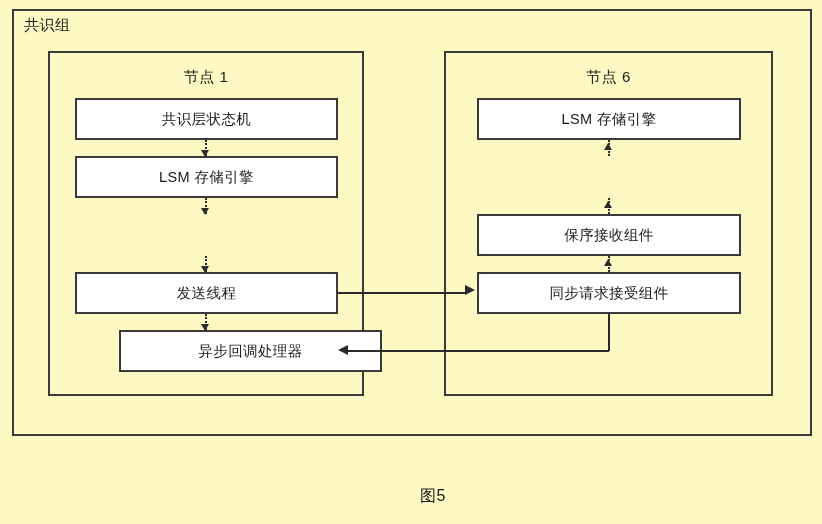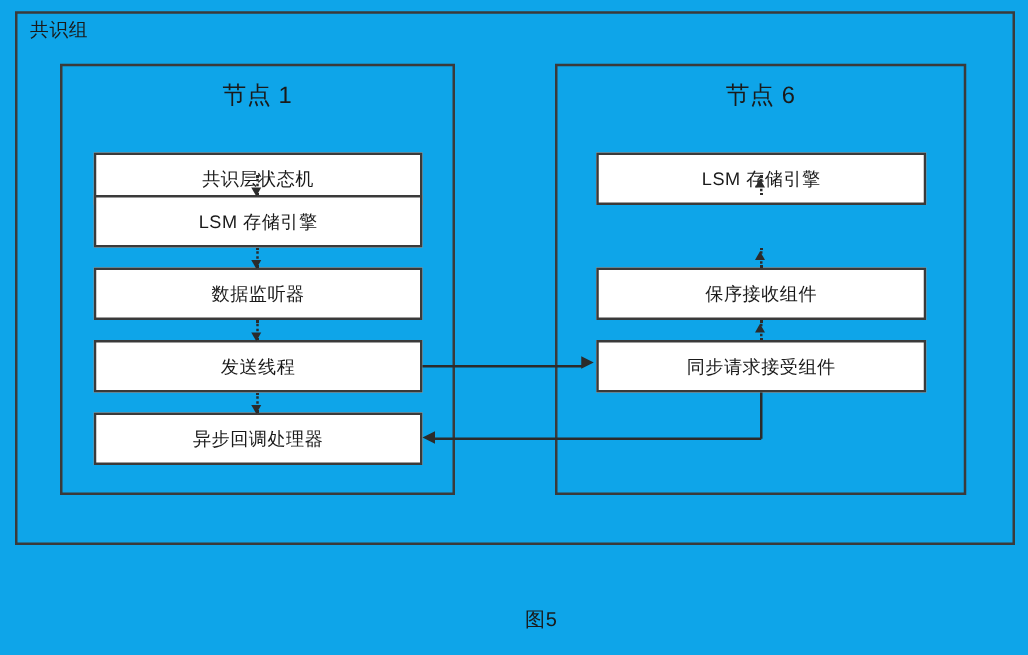--- a/index.html
+++ b/index.html
@@ -8,21 +8,21 @@
     background: #ffffff;
   }
   body {
     font-family: "Liberation Sans", "DejaVu Sans", sans-serif;
     color: #1a1a1a;
   }
   #canvas {
     position: relative;
     width: 822px;
     height: 524px;
-    background: #0ea5e9;
+    background: #fef9c3;
     overflow: hidden;
   }
   
   .group-frame {
     position: absolute;
     left: 12px;
     top: 9px;
     width: 800px;
     height: 427px;
     border: 2px solid #3a3a3a;
@@ -48,21 +48,21 @@
     background: transparent;
   }
   #node-1 { left: 48px;  width: 316px; }
   #node-2 { left: 444px; width: 329px; }
   .node-title {
     position: absolute;
     top: 14px;
     left: 0;
     right: 0;
     text-align: center;
-    font-size: 19px;
+    font-size: 15px;
     line-height: 20px;
     letter-spacing: .5px;
   }
   
   .box {
     position: absolute;
     height: 42px;
     border: 2px solid #3a3a3a;
     box-sizing: border-box;
     background: #ffffff;
@@ -72,25 +72,25 @@
     font-size: 14.5px;
     letter-spacing: .4px;
     white-space: nowrap;
   }
   .col-1 .box { left: 75px; width: 263px; }
   .col-2 .box { left: 477px; width: 264px; }
   .col-1, .col-2 { position: absolute; inset: 0; pointer-events: none; }
   .col-1 .box, .col-2 .box { pointer-events: auto; }
 
   
-  .slot-0 { top: 98px; margin-top: 24px; }
+  .slot-0 { top: 98px; }
   .slot-1 { top: 156px; }
   .slot-2 { top: 214px; }
   .slot-3 { top: 272px; }
-  .slot-4 { top: 330px; }
+  .slot-4 { top: 330px; margin-left: 44px; }
 
   
   .vconn {
     position: absolute;
     width: 2px;
     height: 16px;
     border-left: 2px dotted #2b2b2b;
   }
   .vconn.down-0 { top: 140px; }
   .vconn.down-1 { top: 198px; }
@@ -165,21 +165,20 @@
   <div class="group-frame"></div>
   <div class="group-label">共识组</div>
 
   <div class="node-frame" id="node-1">
     <div class="node-title">节点 1</div>
   </div>
 
   <div class="col-1">
     <div class="box slot-0">共识层状态机</div>
     <div class="box slot-1">LSM 存储引擎</div>
-    <div class="box slot-2">数据监听器</div>
     <div class="box slot-3">发送线程</div>
     <div class="box slot-4">异步回调处理器</div>
 
     <div class="vconn down-0"></div>
     <div class="arrowhead down d0"></div>
     <div class="vconn down-1"></div>
     <div class="arrowhead down d1"></div>
     <div class="vconn down-2"></div>
     <div class="arrowhead down d2"></div>
     <div class="vconn down-3"></div>

